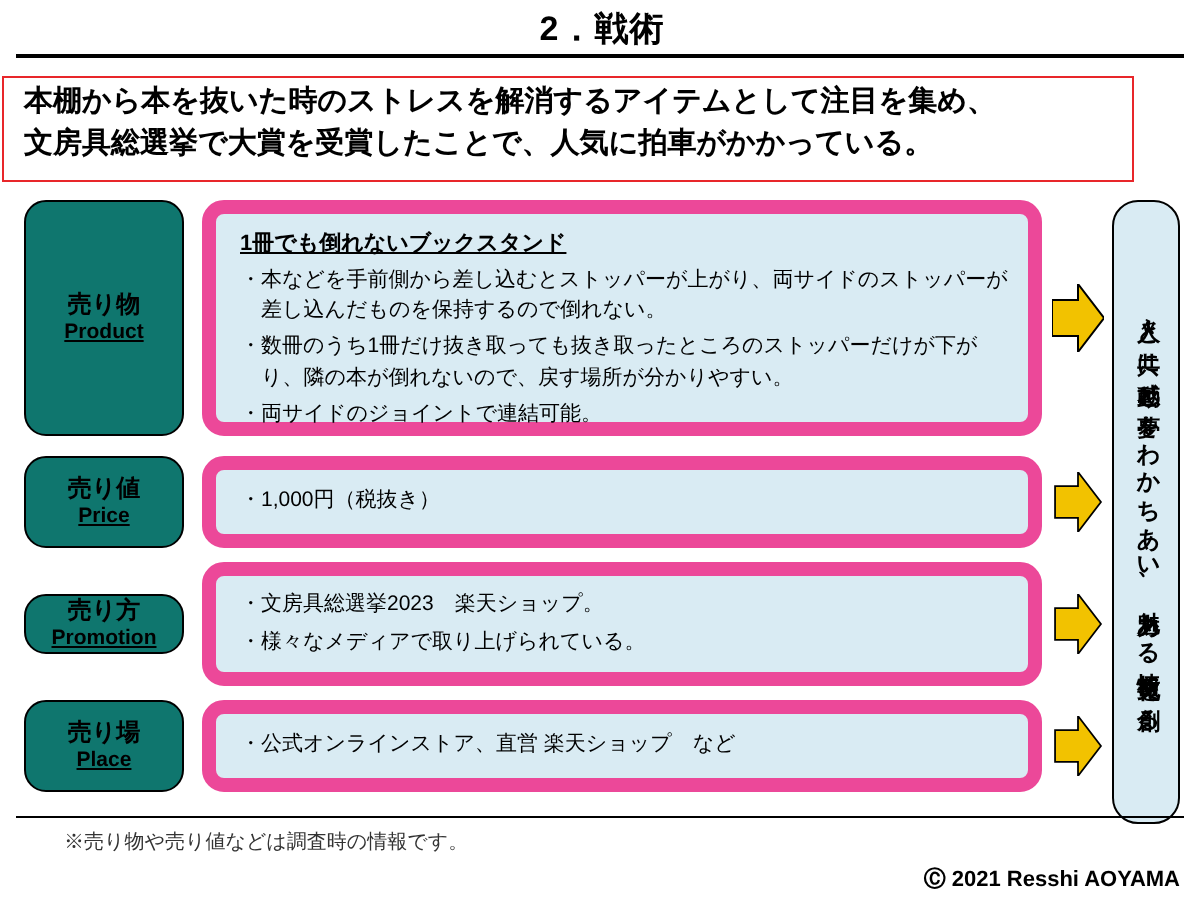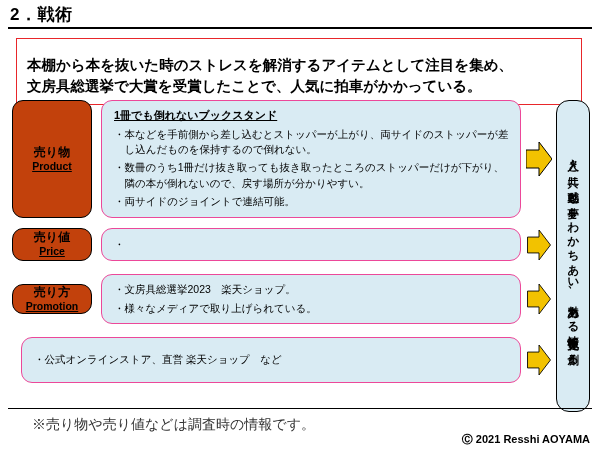--- a/index.html
+++ b/index.html
@@ -22,36 +22,37 @@
     left: 8px;
     top: 6px;
     width: 584px;
   }
   .title-text {
     font-size: 17px;
     font-weight: bold;
     letter-spacing: 0.5px;
     line-height: 1.1;
     padding-left: 2px;
+    text-align: center;
   }
   .title-rule {
     margin-top: 2px;
     border-bottom: 2px solid #000000;
     width: 584px;
   }
 
   
   .headline-box {
     position: absolute;
-    left: 16px;
+    left: 1px;
     top: 38px;
     width: 566px;
     box-sizing: border-box;
     border: 1.5px solid #e8262a;
-    padding: 16px 8px 7px 10px;
+    padding: 2px 8px 7px 10px;
   }
   .headline-line {
     font-size: 14.5px;
     font-weight: bold;
     line-height: 1.45;
     white-space: nowrap;
   }
 
   
   .rows {
@@ -62,21 +63,21 @@
   }
   .row {
     display: flex;
     align-items: stretch;
     margin-bottom: 10px;
   }
 
   .label-chip {
     width: 78px;
     flex: 0 0 78px;
-    background: #c2410c;
+    background: #0f766e;
     border: 1px solid #000000;
     border-radius: 11px;
     display: flex;
     flex-direction: column;
     align-items: center;
     justify-content: center;
     color: #000;
     line-height: 1.25;
   }
   .label-jp {
@@ -86,21 +87,21 @@
   .label-en {
     font-size: 10.5px;
     font-weight: bold;
     text-decoration: underline;
   }
 
   .content-box {
     flex: 1 1 auto;
     margin-left: 9px;
     background: #d9ebf3;
-    border: 1px solid #ec4899;
+    border: 7px solid #ec4899;
     border-radius: 11px;
     padding: 7px 10px 7px 12px;
     box-sizing: border-box;
   }
   .sub-head {
     font-size: 11px;
     font-weight: bold;
     text-decoration: underline;
     margin-bottom: 4px;
   }
@@ -155,21 +156,21 @@
     letter-spacing: 1px;
     line-height: 1.1;
     white-space: nowrap;
   }
 
   
   .footnote {
     position: absolute;
     left: 32px;
     top: 414px;
-    font-size: 14px;
+    font-size: 10px;
     line-height: 1.55;
     color: #333333;
   }
   .footnote div { white-space: nowrap; }
   .footnote .ind { padding-left: 12px; }
 
   
   .bottom-rule {
     position: absolute;
     left: 8px;
@@ -221,28 +222,29 @@
         <span class="btext">両サイドのジョイントで連結可能。</span>
       </div>
     </div>
     <div class="arrow">
       <svg width="26" height="34" viewBox="0 0 26 34">
         <polygon points="0,8 13,8 13,0 26,17 13,34 13,26 0,26" fill="#f2c200" stroke="#000000" stroke-width="1"></polygon>
       </svg>
     </div>
   </div>
 
-  <div class="row" style="height:33px;">
+  <div class="row" style="height:46px;">
     <div class="label-chip">
       <div class="label-jp">売り値</div>
       <div class="label-en">Price</div>
     </div>
     <div class="content-box" style="display:flex;align-items:center;">
       <div class="bullet">
         <span class="dot">・</span>
+        <span class="btext">1,000円（税抜き）</span>
       </div>
     </div>
     <div class="arrow">
       <svg width="26" height="30" viewBox="0 0 26 34">
         <polygon points="0,8 13,8 13,0 26,17 13,34 13,26 0,26" fill="#f2c200" stroke="#000000" stroke-width="1"></polygon>
       </svg>
     </div>
   </div>
 
   <div class="row" style="height:56px;align-items:center;">
@@ -261,20 +263,24 @@
       </div>
     </div>
     <div class="arrow">
       <svg width="26" height="30" viewBox="0 0 26 34">
         <polygon points="0,8 13,8 13,0 26,17 13,34 13,26 0,26" fill="#f2c200" stroke="#000000" stroke-width="1"></polygon>
       </svg>
     </div>
   </div>
 
   <div class="row" style="height:46px;">
+    <div class="label-chip">
+      <div class="label-jp">売り場</div>
+      <div class="label-en">Place</div>
+    </div>
     <div class="content-box" style="display:flex;align-items:center;">
       <div class="bullet">
         <span class="dot">・</span>
         <span class="btext">公式オンラインストア、直営 楽天ショップ　など</span>
       </div>
     </div>
     <div class="arrow">
       <svg width="26" height="30" viewBox="0 0 26 34">
         <polygon points="0,8 13,8 13,0 26,17 13,34 13,26 0,26" fill="#f2c200" stroke="#000000" stroke-width="1"></polygon>
       </svg>

